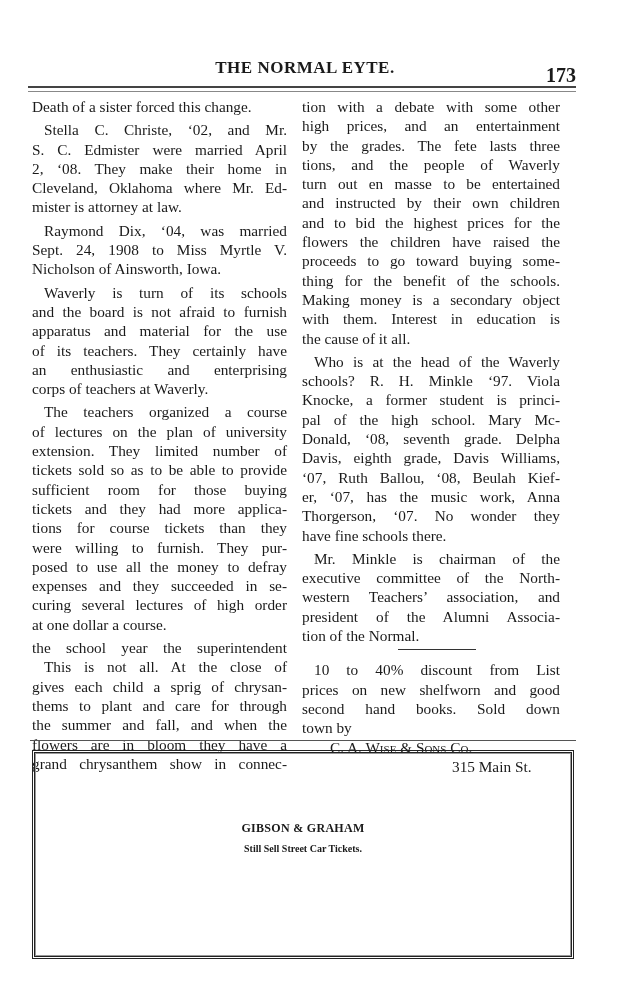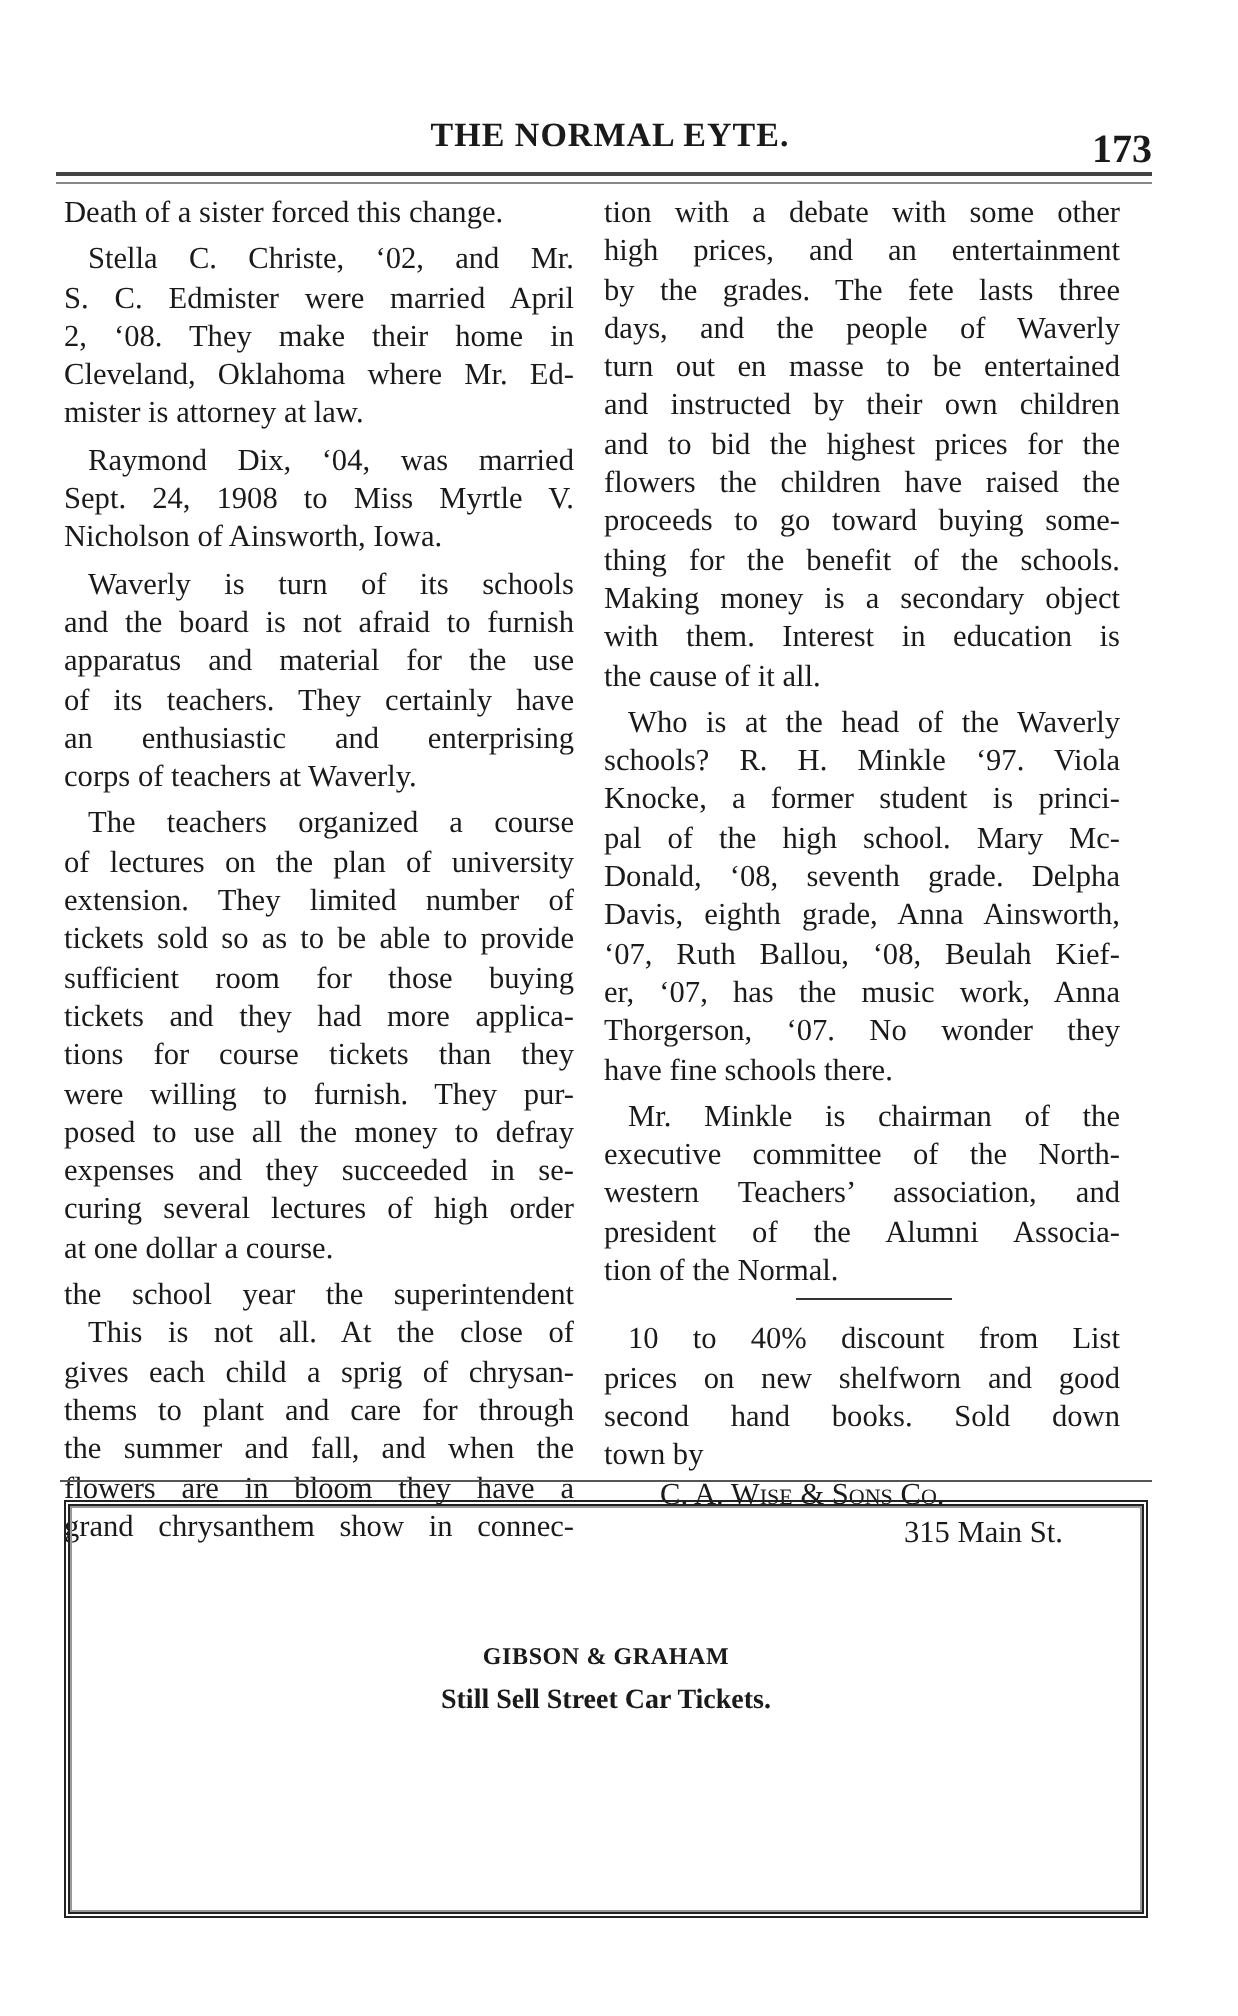--- a/index.html
+++ b/index.html
@@ -20,21 +20,21 @@
   .para-gap { height: 4px; }
   .short-rule { width: 78px; height: 1px; background: #333; margin: 4px 0 10px 96px; }
   .sc { font-variant: small-caps; }
   .ad-line { display: block; white-space: nowrap; height: 19.3px; }
   .rule-mid { position: absolute; top: 740px; left: 30px; width: 546px; height: 1px; background: #555; }
   .adbox { position: absolute; top: 750px; left: 32px; width: 536px; height: 203px;
          border: 3px double #222; box-shadow: inset 0 0 0 1px #999; }
   .adbox .name { position: absolute; top: 68px; left: 0; right: 0; text-align: center;
          font-weight: bold; font-size: 12px; letter-spacing: 0.3px; }
   .adbox .tag { position: absolute; top: 90px; left: 0; right: 0; text-align: center;
-         font-weight: bold; font-size: 14px; }
+         font-weight: bold; font-size: 10px; }
 </style>
 </head>
 <body>
 
 <div class="header">
   <div class="title">THE NORMAL EYTE.</div>
   <div class="pageno">173</div>
 </div>
 <div class="rule-top"></div>
 
@@ -78,37 +78,37 @@
     <span class="line">the summer and fall, and when the</span>
     <span class="line">flowers are in bloom they have a</span>
     <span class="line">grand chrysanthem show in connec-</span>
   </div>
 
 <div class="col right">
   <div id="rightcol">
       <span class="line">tion with a debate with some other</span>
       <span class="line">high prices, and an entertainment</span>
       <span class="line">by the grades. The fete lasts three</span>
-      <span class="line">days, and the people of Waverly</span>
+      <span class="line">tions, and the people of Waverly</span>
       <span class="line">turn out en masse to be entertained</span>
       <span class="line">and instructed by their own children</span>
       <span class="line">and to bid the highest prices for the</span>
       <span class="line">flowers the children have raised the</span>
       <span class="line">proceeds to go toward buying some-</span>
       <span class="line">thing for the benefit of the schools.</span>
       <span class="line">Making money is a secondary object</span>
       <span class="line">with them. Interest in education is</span>
       <span class="line last">the cause of it all.</span>
       <div class="para-gap"></div>
       <span class="line indent">Who is at the head of the Waverly</span>
       <span class="line">schools? R. H. Minkle ‘97. Viola</span>
       <span class="line">Knocke, a former student is princi-</span>
       <span class="line">pal of the high school. Mary Mc-</span>
       <span class="line">Donald, ‘08, seventh grade. Delpha</span>
-      <span class="line">Davis, eighth grade, Anna Ainsworth,</span>
+      <span class="line">Davis, eighth grade, Davis Williams,</span>
       <span class="line">‘07, Ruth Ballou, ‘08, Beulah Kief-</span>
       <span class="line">er, ‘07, has the music work, Anna</span>
       <span class="line">Thorgerson, ‘07. No wonder they</span>
       <span class="line last">have fine schools there.</span>
       <div class="para-gap"></div>
       <span class="line indent">Mr. Minkle is chairman of the</span>
       <span class="line">executive committee of the North-</span>
       <span class="line">western Teachers’ association, and</span>
       <span class="line">president of the Alumni Associa-</span>
       <span class="line last">tion of the Normal.</span>

